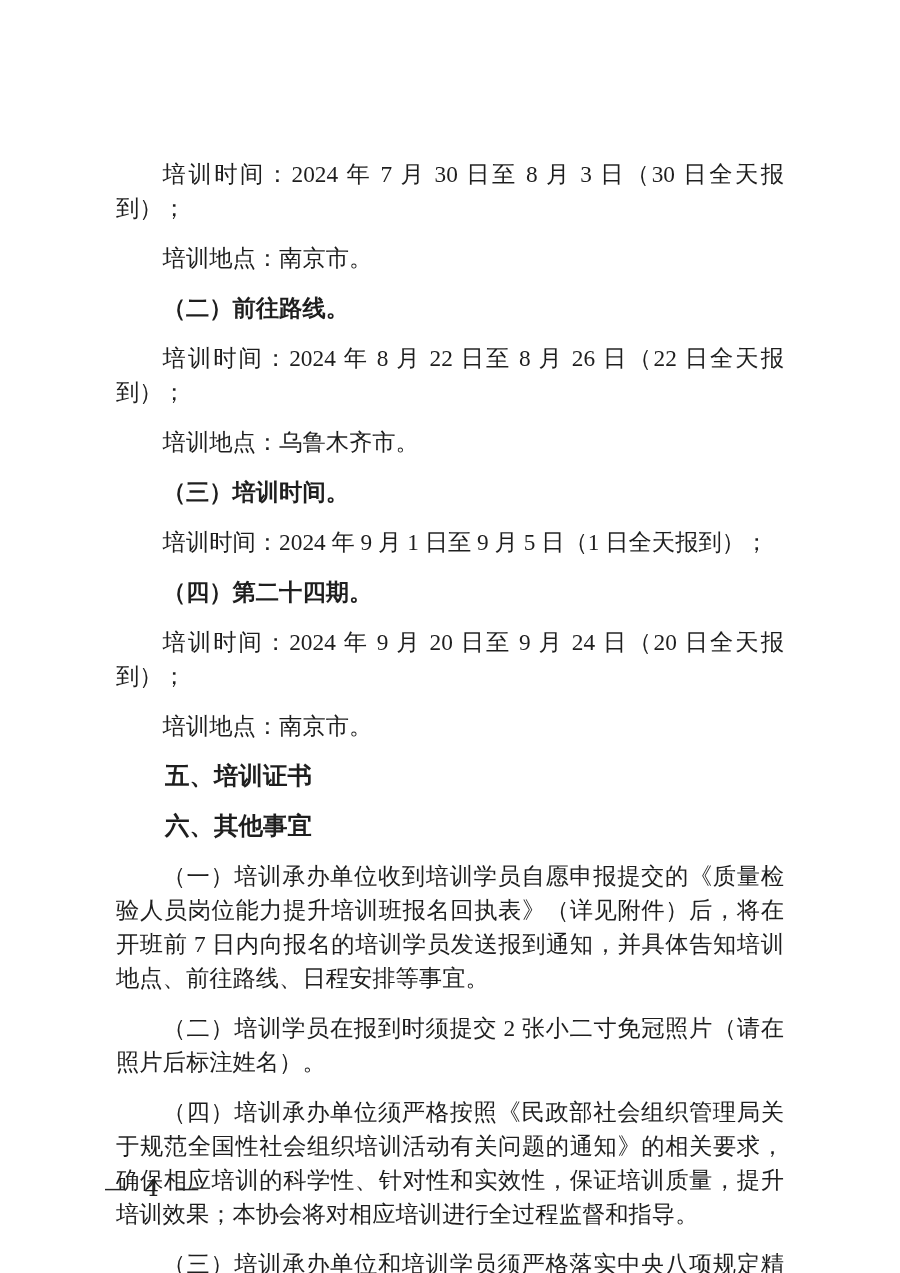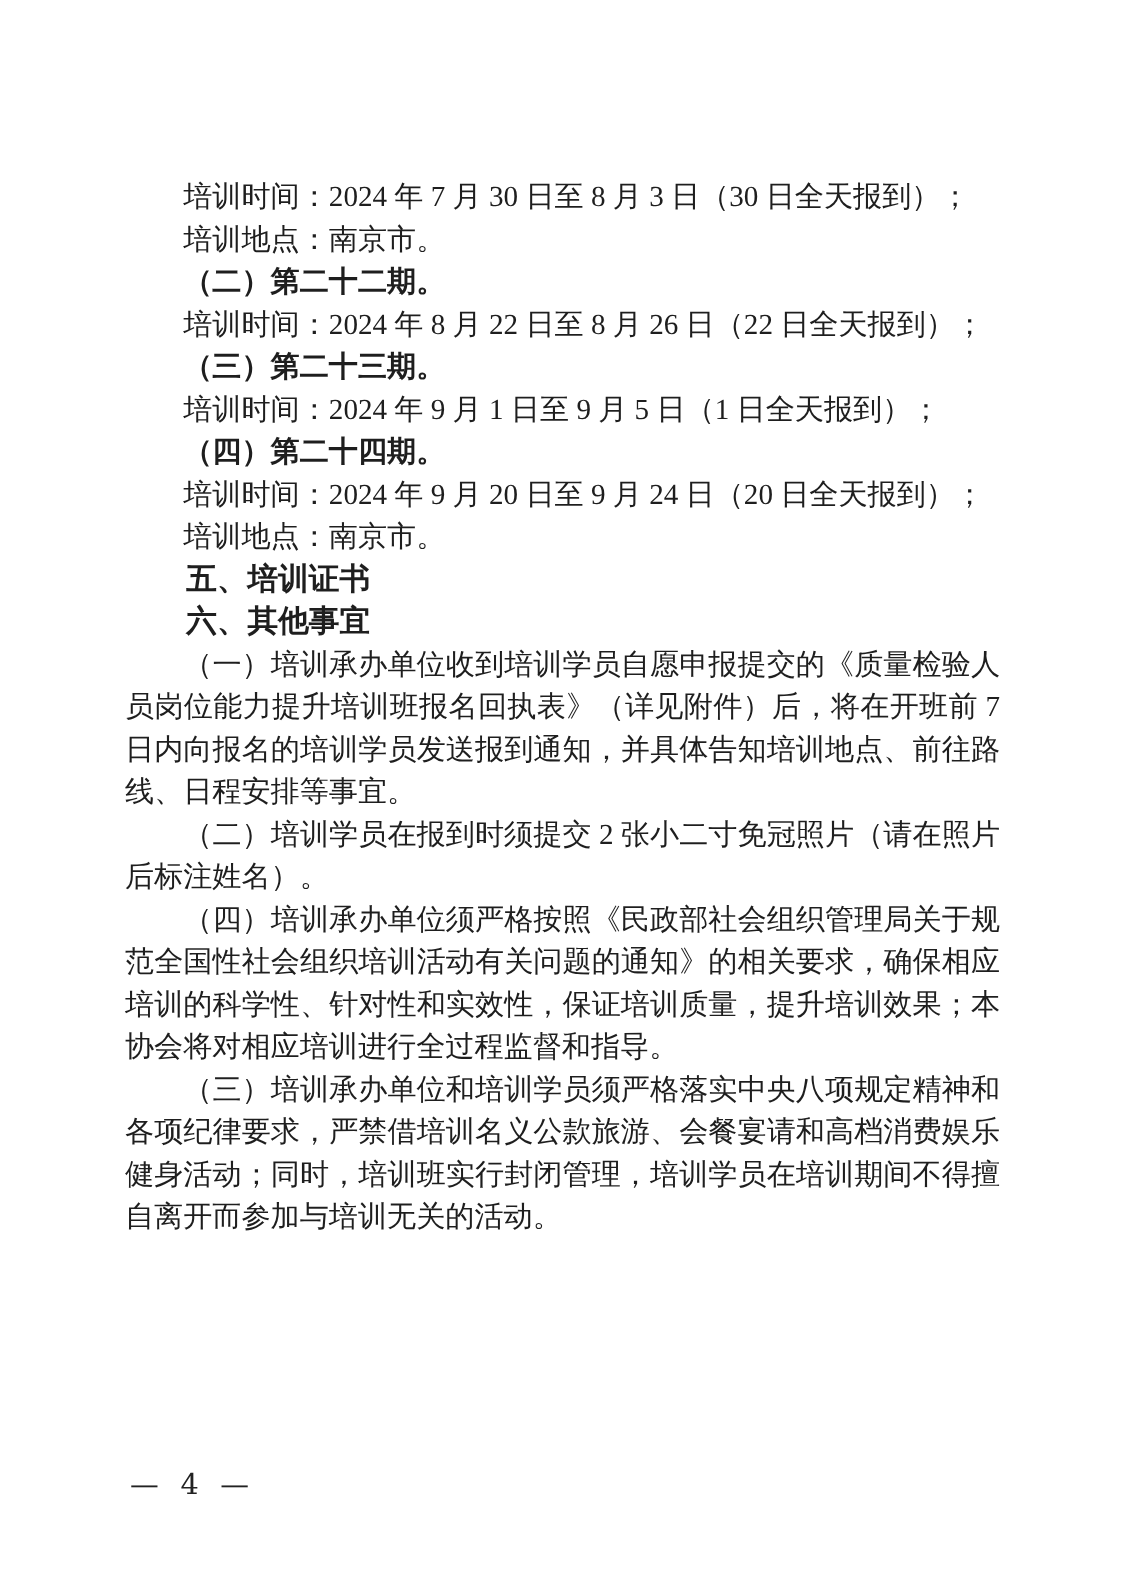--- a/index.html
+++ b/index.html
@@ -14,21 +14,21 @@
     background: #ffffff;
     overflow: hidden;
   }
   .doc-body {
     position: absolute;
     left: 100px;
     top: 141px;
     width: 700px;
   }
   .doc-body p {
-    margin: 0;
+    margin: 16px;
     padding: 0;
     font-family: "Liberation Serif", "DejaVu Serif", serif;
     font-size: 23.3px;
     line-height: 34px;
     color: #1e1e1e;
     text-align: justify;
     text-indent: 2em;
   }
   .heading-session {
     font-weight: bold;
@@ -49,23 +49,24 @@
     word-spacing: 10px;
   }
 </style>
 </head>
 <body>
 
 <div class="page">
   <div class="doc-body">
     <p>培训时间：2024 年 7 月 30 日至 8 月 3 日（30 日全天报到）；</p>
     <p>培训地点：南京市。</p>
-    <p class="heading-session">（二）第二十二期。</p>
+    <p class="heading-session">（二）前往路线。</p>
     <p>培训时间：2024 年 8 月 22 日至 8 月 26 日（22 日全天报到）；</p>
-    <p class="heading-session">（三）第二十三期。</p>
+    <p>培训地点：乌鲁木齐市。</p>
+    <p class="heading-session">（三）培训时间。</p>
     <p>培训时间：2024 年 9 月 1 日至 9 月 5 日（1 日全天报到）；</p>
     <p class="heading-session">（四）第二十四期。</p>
     <p>培训时间：2024 年 9 月 20 日至 9 月 24 日（20 日全天报到）；</p>
     <p>培训地点：南京市。</p>
     <p class="heading-section">五、培训证书</p>
     <p class="heading-section">六、其他事宜</p>
     <p>（一）培训承办单位收到培训学员自愿申报提交的《质量检验人员岗位能力提升培训班报名回执表》（详见附件）后，将在开班前 7 日内向报名的培训学员发送报到通知，并具体告知培训地点、前往路线、日程安排等事宜。</p>
     <p>（二）培训学员在报到时须提交 2 张小二寸免冠照片（请在照片后标注姓名）。</p>
     <p>（四）培训承办单位须严格按照《民政部社会组织管理局关于规范全国性社会组织培训活动有关问题的通知》的相关要求，确保相应培训的科学性、针对性和实效性，保证培训质量，提升培训效果；本协会将对相应培训进行全过程监督和指导。</p>
     <p>（三）培训承办单位和培训学员须严格落实中央八项规定精神和各项纪律要求，严禁借培训名义公款旅游、会餐宴请和高档消费娱乐健身活动；同时，培训班实行封闭管理，培训学员在培训期间不得擅自离开而参加与培训无关的活动。</p>

